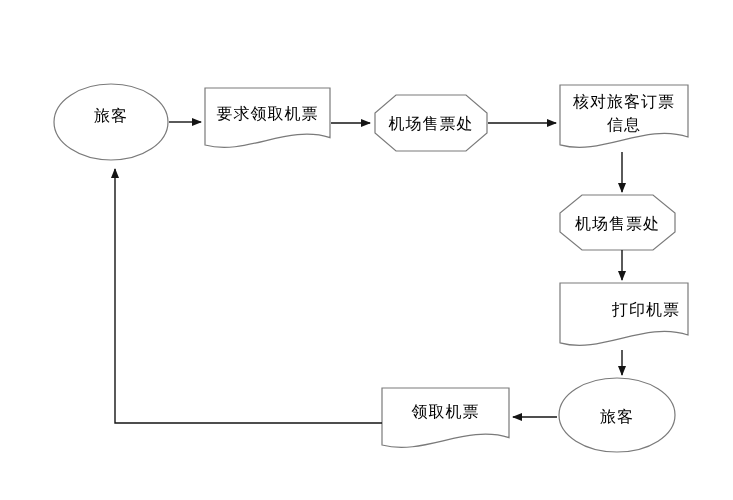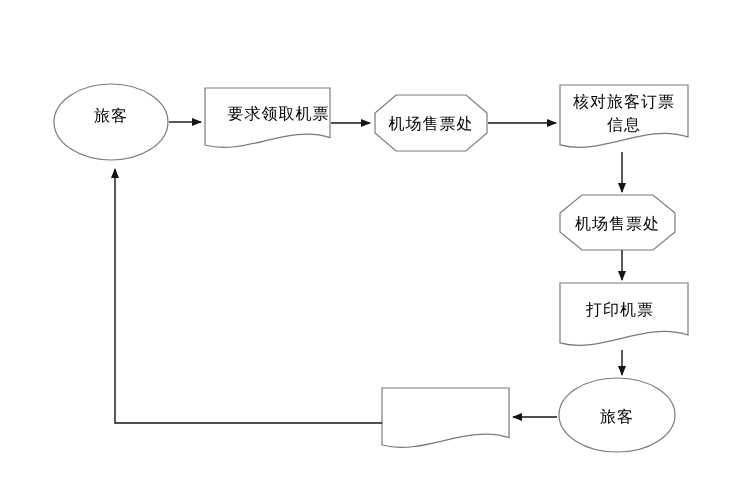--- a/index.html
+++ b/index.html
@@ -78,26 +78,27 @@
       <line class="edge" x1="622" y1="152" x2="622" y2="192" marker-end="url(#arrow)"></line>
       <line class="edge" x1="622" y1="250" x2="622" y2="280" marker-end="url(#arrow)"></line>
       <line class="edge" x1="622" y1="350" x2="622" y2="375" marker-end="url(#arrow)"></line>
       <line class="edge" x1="557" y1="417" x2="513" y2="417" marker-end="url(#arrow)"></line>
       <polyline class="edge" points="382,423 115,423 115,169" marker-end="url(#arrow)"></polyline>
     </g>
   </svg>
 
   <div class="lbl" style="left:54px;  top:104px; width:114px;">旅客</div>
 
-  <div class="lbl" style="left:205px; top:102px; width:125px;padding-left:11px;">要求领取机票</div>
+  <div class="lbl" style="left:205px; top:102px; width:125px;">要求领取机票</div>
 
   <div class="lbl" style="left:375px; top:112px; width:112px;">机场售票处</div>
 
   <div class="lbl" style="left:565px; top:90px;  width:118px;">核对旅客订票信息</div>
 
   <div class="lbl" style="left:560px; top:212px; width:115px;">机场售票处</div>
 
-  <div class="lbl" style="left:560px; top:298px; width:120px;">打印机票</div>
+  <div class="lbl" style="left:560px; top:298px; width:120px;text-align:right;">打印机票</div>
 
   <div class="lbl" style="left:559px; top:405px; width:116px;">旅客</div>
 
+  <div class="lbl" style="left:382px; top:400px; width:127px;">领取机票</div>
 
 </div>
 
 </body></html>

